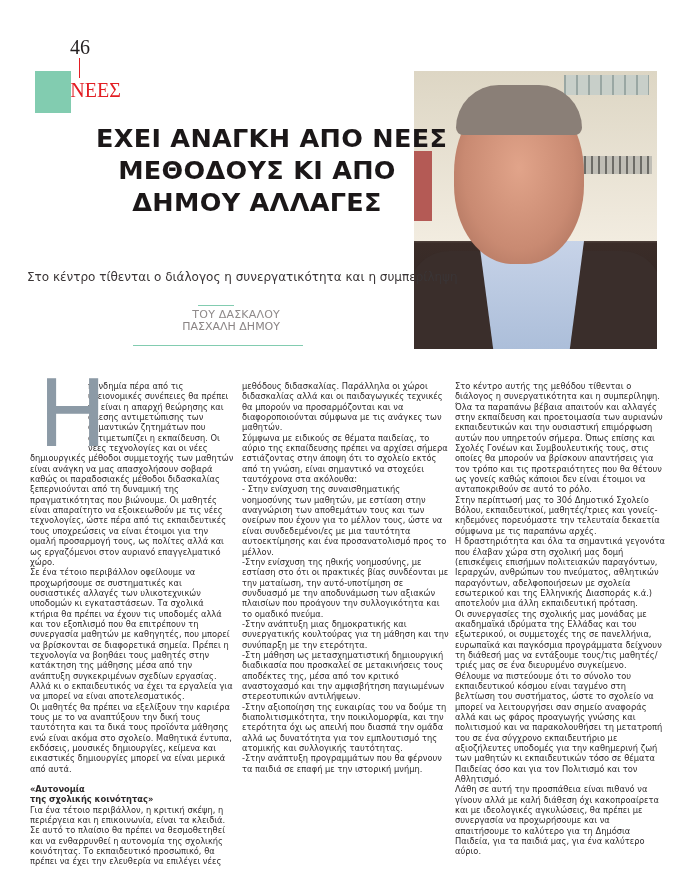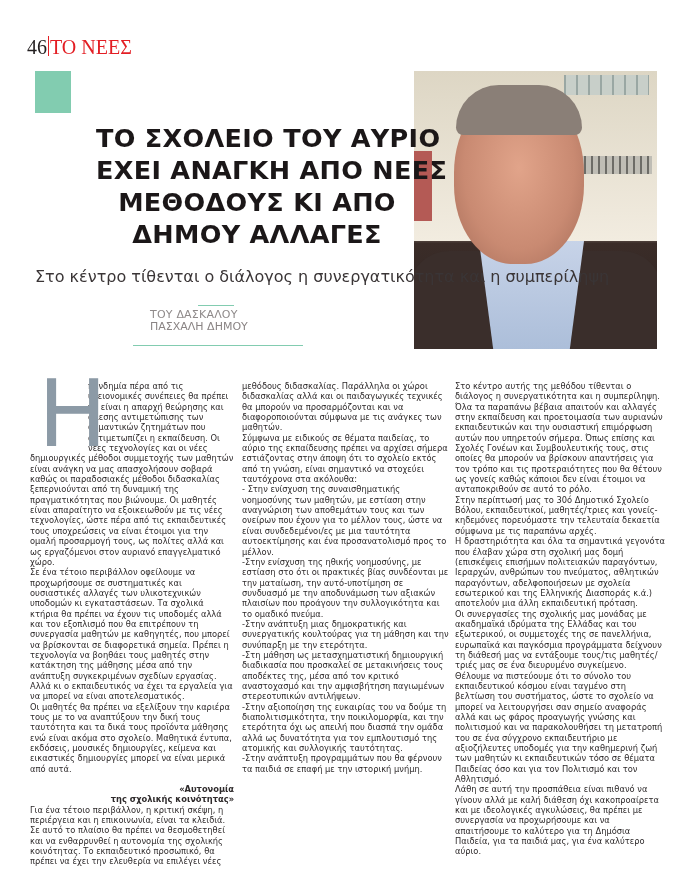--- a/index.html
+++ b/index.html
@@ -1,19 +1,19 @@
 <!DOCTYPE html>
 <html><head>
 <meta charset="utf-8">
 <style>
   * { box-sizing: border-box; margin: 0; padding: 0; }
   html, body { width: 687px; height: 893px; background: #ffffff; overflow: hidden; }
   body { position: relative; font-family: "DejaVu Sans", sans-serif; color: #231f20; }
 
-  .folio { position: absolute; left: 27px; top: 36px; font-family: "Liberation Serif", serif; font-size: 20px; line-height: 22px; display: flex; align-items: flex-start; }
+  .folio { position: absolute; left: 39px; top: 36px; font-family: "Liberation Serif", serif; font-size: 20px; line-height: 22px; display: flex; align-items: center; flex-direction: column; }
   .folio .num { color: #231f20; }
   .folio .sep { display: inline-block; width: 1px; height: 20px; background: #e31e24; margin: 0 1px 1px 1px; }
   .folio .sec { color: #e31e24; }
 
   .accent-block { position: absolute; left: 35px; top: 71px; width: 36px; height: 42px; background: #82ccb0; }
 
   .photo { position: absolute; left: 414px; top: 71px; width: 243px; height: 278px; overflow: hidden;
            background: linear-gradient(180deg, #e6ddc8 0%, #efe6d4 30%, #e9e0cf 55%, #3a2c28 62%, #2f2522 100%); }
   .photo .bldg { position: absolute; left: 0; top: 0; width: 243px; height: 170px; background: linear-gradient(180deg,#ddd6c4,#f2ece0); }
   .photo .win1 { position: absolute; left: 150px; top: 4px; width: 85px; height: 20px; background: repeating-linear-gradient(90deg,#9aa7a3 0 2px,#c8cfc9 2px 12px); }
@@ -21,38 +21,38 @@
   .photo .win3 { position: absolute; left: 0; top: 80px; width: 18px; height: 70px; background: #b45a55; }
   .photo .head { position: absolute; left: 40px; top: 18px; width: 130px; height: 175px; border-radius: 48% 48% 45% 45%; background: radial-gradient(ellipse at 50% 45%, #e1a48a 0%, #c98a72 60%, #a56c58 100%); }
   .photo .hair { position: absolute; left: 42px; top: 14px; width: 126px; height: 50px; border-radius: 60px 60px 10px 10px; background: #8a7f77; }
   .photo .jacket { position: absolute; left: -5px; top: 180px; width: 253px; height: 110px; background: #3a2e2b; border-radius: 40px 40px 0 0; }
   .photo .shirt { position: absolute; left: 65px; top: 170px; width: 105px; height: 120px; background: linear-gradient(180deg,#c7d3e8,#a9bcd8); clip-path: polygon(0 0,100% 0,85% 100%,15% 100%); }
 
   .headline { position: absolute; left: 96px; top: 122px; width: 322px; text-align: center;
               font-family: "DejaVu Sans", sans-serif; font-weight: bold; font-size: 25.5px; line-height: 32px; letter-spacing: 0.3px; color: #1b1718; }
   .headline span { display: block; white-space: nowrap; }
 
-  .deck { position: absolute; left: 27px; top: 271px; width: 400px; font-size: 16px; line-height: 12px; color: #3a3536; white-space: nowrap; margin-left: 8px; }
+  .deck { position: absolute; left: 27px; top: 271px; width: 400px; font-size: 12px; line-height: 12px; color: #3a3536; white-space: nowrap; }
 
   .byline-rule-top { position: absolute; left: 198px; top: 305px; width: 36px; height: 1px; background: #82ccb0; }
-  .byline { position: absolute; left: 150px; top: 309px; width: 130px; text-align: left; color: #8f8a8a; }
+  .byline { position: absolute; left: 150px; top: 309px; width: 130px; text-align: right; color: #8f8a8a; }
   .byline .role { font-size: 11px; line-height: 12px; letter-spacing: 0.2px; }
   .byline .name { font-size: 11px; line-height: 12px; font-weight: normal; color: #8a8484; }
   .byline-rule-bottom { position: absolute; left: 133px; top: 345px; width: 170px; height: 1px; background: #82ccb0; }
 
   .col { position: absolute; font-size: 8.3px; line-height: 10.35px; color: #2e2a2b; text-align: left; }
   .col p { margin: 0; }
   .col1 { left: 30px; top: 381px; width: 204px; }
   .col2 { left: 242px; top: 381px; width: 208px; }
   .col3 { left: 455px; top: 381px; width: 211px; }
 
   .dropcap-wrap { float: left; width: 54px; height: 64px; margin: 0 4px 0 0; position: relative; }
   .dropcap { position: absolute; left: 8px; top: -4px; font-family: "DejaVu Sans", sans-serif; font-size: 92px; line-height: 76px; color: #8c9aa6; font-weight: normal; }
 
-  .subhead { text-align: right; font-weight: bold; margin-top: 10px; }
+  .subhead { text-align: left; font-weight: bold; margin-top: 10px; }
 </style>
 </head>
 <body>
 
 <div class="folio">
   <span class="num">46</span>
   <span class="sep"></span>
   <span class="sec">ΤΟ ΝΕΕΣ</span>
 </div>
 
@@ -63,21 +63,20 @@
   <div class="win1"></div>
   <div class="win2"></div>
   <div class="win3"></div>
   <div class="jacket"></div>
   <div class="shirt"></div>
   <div class="head"></div>
   <div class="hair"></div>
 </div>
 
 <h1 class="headline">
-  <span>ΤΟ ΣΧΟΛΕΙΟ ΤΟΥ ΑΥΡΙΟ</span>
   <span>ΕΧΕΙ ΑΝΑΓΚΗ ΑΠΟ ΝΕΕΣ</span>
   <span>ΜΕΘΟΔΟΥΣ ΚΙ ΑΠΟ</span>
   <span>ΔΗΜΟΥ ΑΛΛΑΓΕΣ</span>
 </h1>
 
 <div class="deck">Στο κέντρο τίθενται ο διάλογος η συνεργατικότητα και η συμπερίληψη</div>
 
 <div class="byline-rule-top"></div>
 <div class="byline">
   <div class="role">ΤΟΥ ΔΑΣΚΑΛΟΥ</div>

